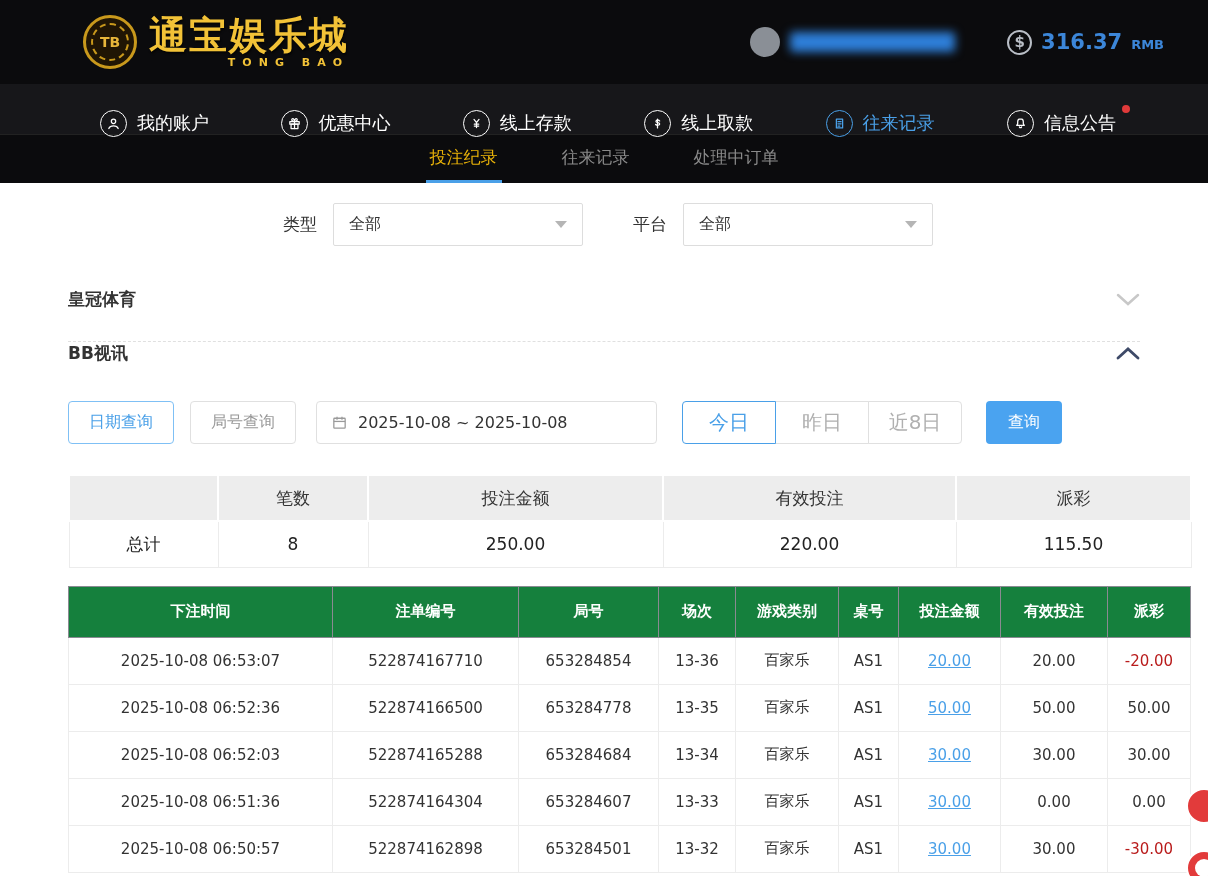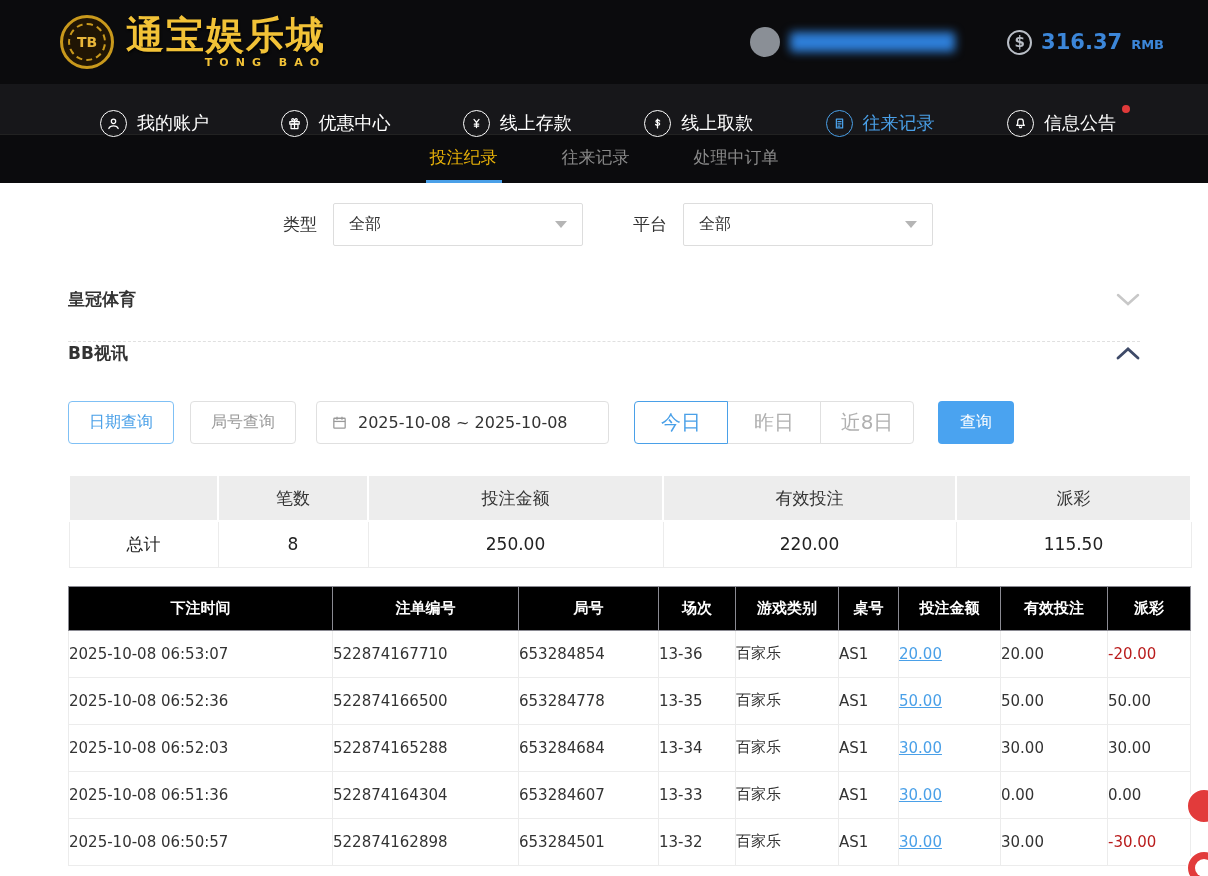--- a/index.html
+++ b/index.html
@@ -1,21 +1,21 @@
 <!DOCTYPE html>
 <html><head>
 <meta charset="utf-8">
 <style>
   * { margin:0; padding:0; box-sizing:border-box; }
   html,body { width:1208px; height:876px; overflow:hidden; background:#fff;
     font-family:"DejaVu Sans","Liberation Sans",sans-serif; }
 
   
   .header { height:84px; background:#0b0b0d; display:flex; align-items:center;
-    padding:0 44px 0 60px; position:relative; }
+    padding:0 44px 0 83px; position:relative; }
   .logo { display:flex; align-items:center; gap:12px; cursor:pointer; }
   .chip { width:54px; height:54px; border-radius:50%; background:#201504;
     border:3px solid #c9991c; display:flex; align-items:center; justify-content:center; }
   .chip-inner { width:38px; height:38px; border-radius:50%; border:2px dashed #c9991c;
     display:flex; align-items:center; justify-content:center; color:#e8b63a;
     font-weight:bold; font-size:14px; }
   .logo-text { display:flex; flex-direction:column; line-height:1; }
   .logo-cn { font-size:38px; font-weight:bold; color:#f2c237; letter-spacing:2px;
     text-shadow:1px 2px 2px rgba(0,0,0,.65); }
   .logo-en { font-size:11px; color:#f2c237; letter-spacing:7px; align-self:flex-end;
@@ -67,21 +67,21 @@
   .bb-row { }
   .section-title { font-size:17px; font-weight:bold; color:#333; }
   .dashed-div { margin:30px 68px 0; border-bottom:1px dashed #e0e0e0; }
 
   
   .query-row { display:flex; align-items:flex-end; margin:36px 68px 0; }
   .btn { height:43px; border-radius:4px; font-size:16px; display:flex;
     align-items:center; justify-content:center; cursor:pointer; background:#fff; }
   .btn-date { width:106px; border:1px solid #7fc0f5; color:#4aa0e8; margin-right:16px; }
   .btn-round { width:106px; border:1px solid #e0e0e0; color:#999; margin-right:20px; }
-  .datebox { width:293px; height:43px; border:1px solid #e0e0e0; border-radius:4px;
+  .datebox { width:341px; height:43px; border:1px solid #e0e0e0; border-radius:4px;
     display:flex; align-items:center; gap:10px; padding:0 14px; color:#333;
     font-size:16px; margin-right:25px; cursor:pointer; }
   .datebox svg { stroke:#9a9a9a; fill:none; stroke-width:1.8; flex:none; }
   .group { display:flex; margin-right:24px; }
   .gbtn { width:94px; height:43px; border:1px solid #e0e0e0; color:#b0b0b0;
     display:flex; align-items:center; justify-content:center; font-size:20px;
     margin-left:-1px; background:#fff; cursor:pointer; }
   .gbtn:first-child { border-radius:4px 0 0 4px; margin-left:0; }
   .gbtn:last-child { border-radius:0 4px 4px 0; }
   .gbtn.active { border-color:#4aa0e8; color:#4aa0e8; position:relative; z-index:1; }
@@ -91,24 +91,24 @@
   .summary-table { margin:30px 68px 0; width:1122px; border-collapse:collapse;
     table-layout:fixed; }
   .summary-table th { background:#ededed; border:2px solid #fff; font-weight:normal;
     font-size:17px; color:#333; height:46px; }
   .summary-table td { border:1px solid #ececec; text-align:center; font-size:17px;
     color:#222; height:46px; }
 
   
   .data-table { margin:18px 68px 0; width:1122px; border-collapse:collapse;
     table-layout:fixed; }
-  .data-table th { background:#000000; color:#fff; font-size:15px; font-weight:bold;
-    height:44px; border:1px solid #8a8a92; }
+  .data-table th { background:#15803d; color:#fff; font-size:15px; font-weight:bold;
+    height:51px; border:1px solid #8a8a92; }
   .data-table td { height:47px; border:1px solid #ececec; font-size:15px; color:#333;
-    }
+    text-align:center; }
   .bet-link { color:#4aa0e8; text-decoration:underline; cursor:pointer; }
   .payout { color:#333; }
   .payout.neg { color:#b91c1c; }
 
   
   .float-btn { position:absolute; right:-14px; width:36px; height:36px;
     border-radius:50%; background:#e23b3b; cursor:pointer; border:2px solid #fff; }
   .float-btn.one { top:788px; }
   .float-btn.two { top:850px; display:flex; align-items:center; justify-content:center; }
   .float-btn.two::after { content:""; width:18px; height:18px; border-radius:50%;

